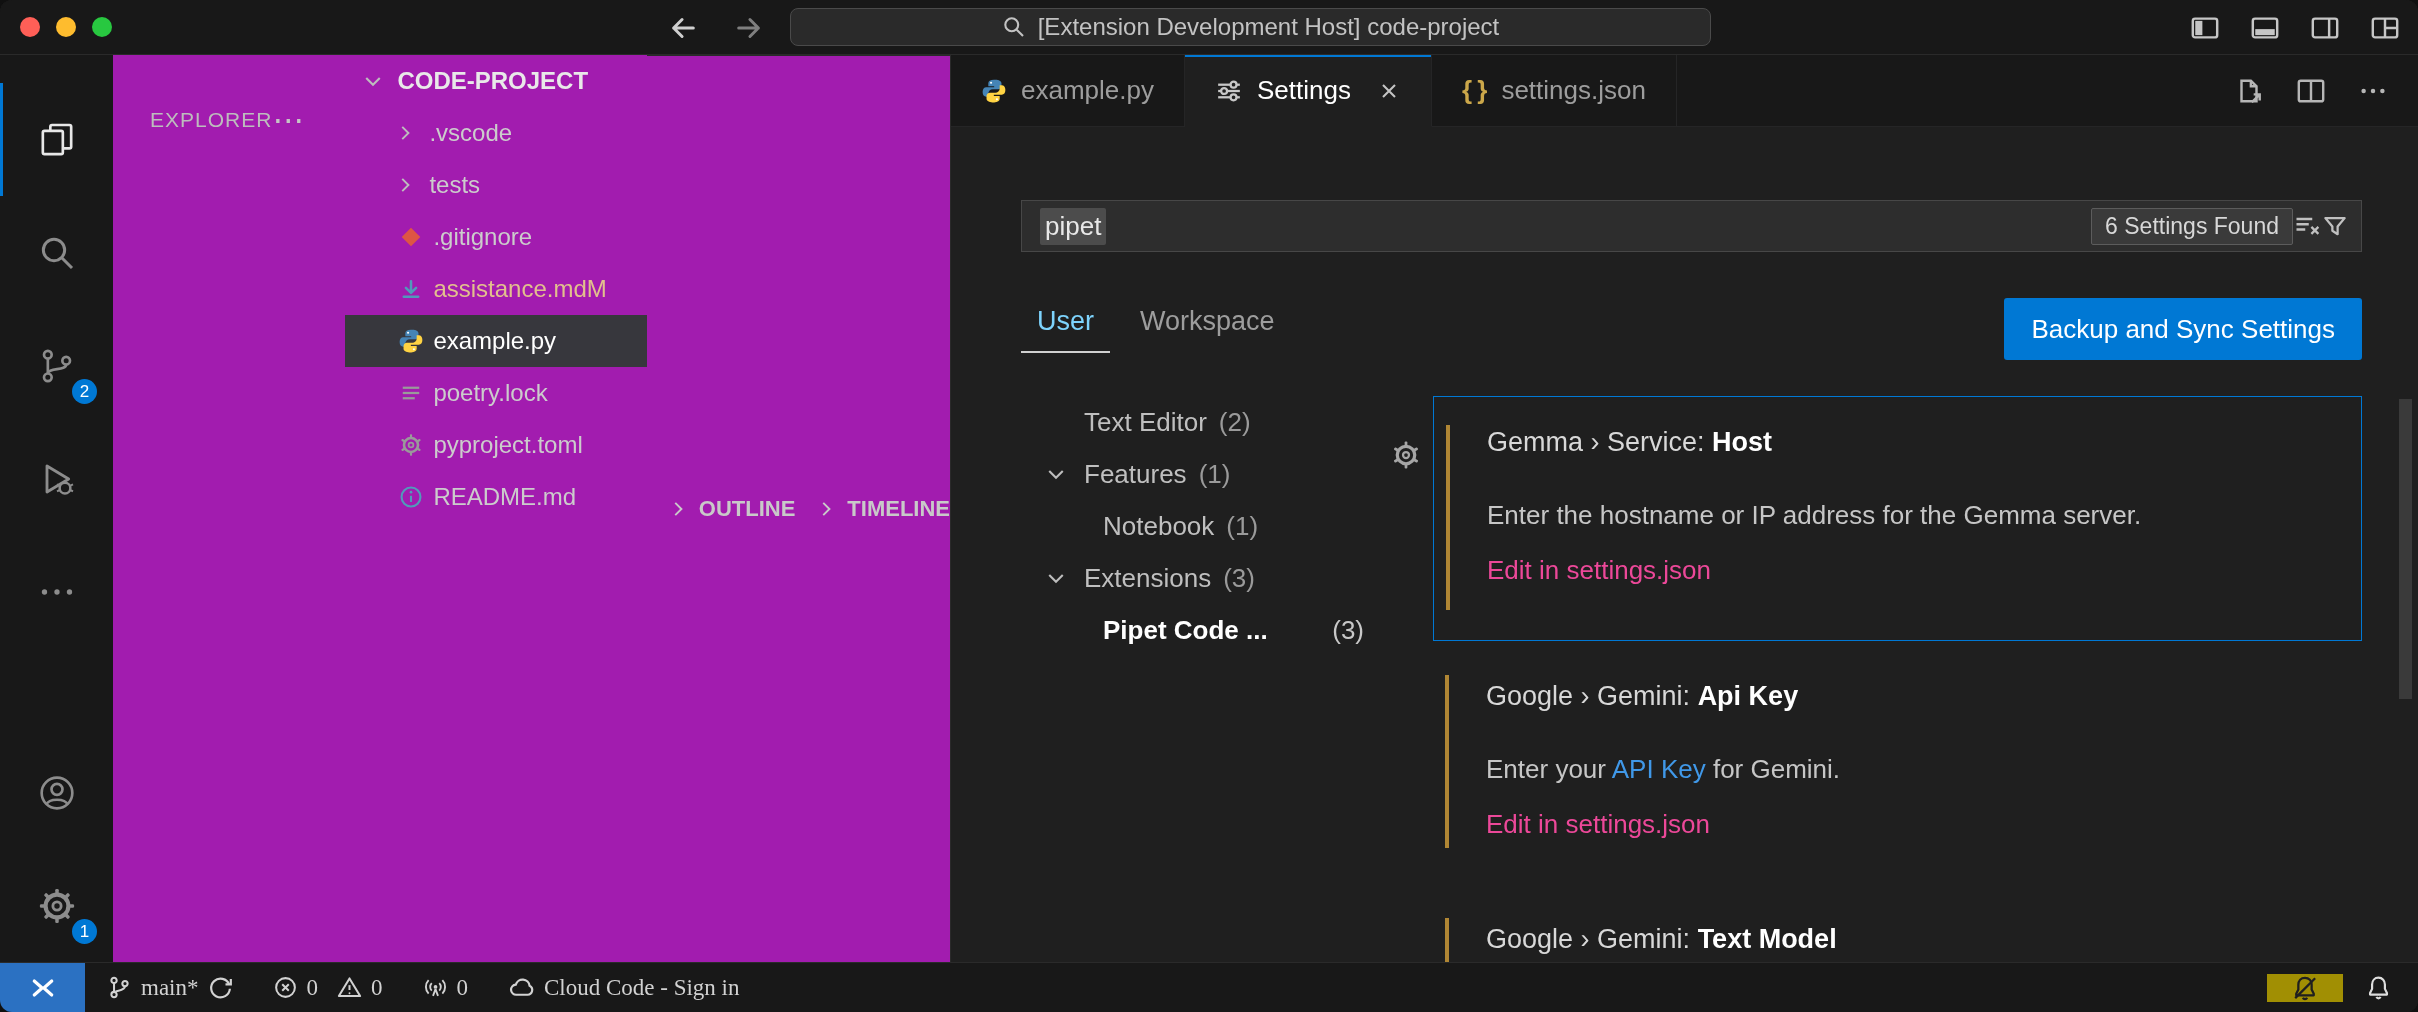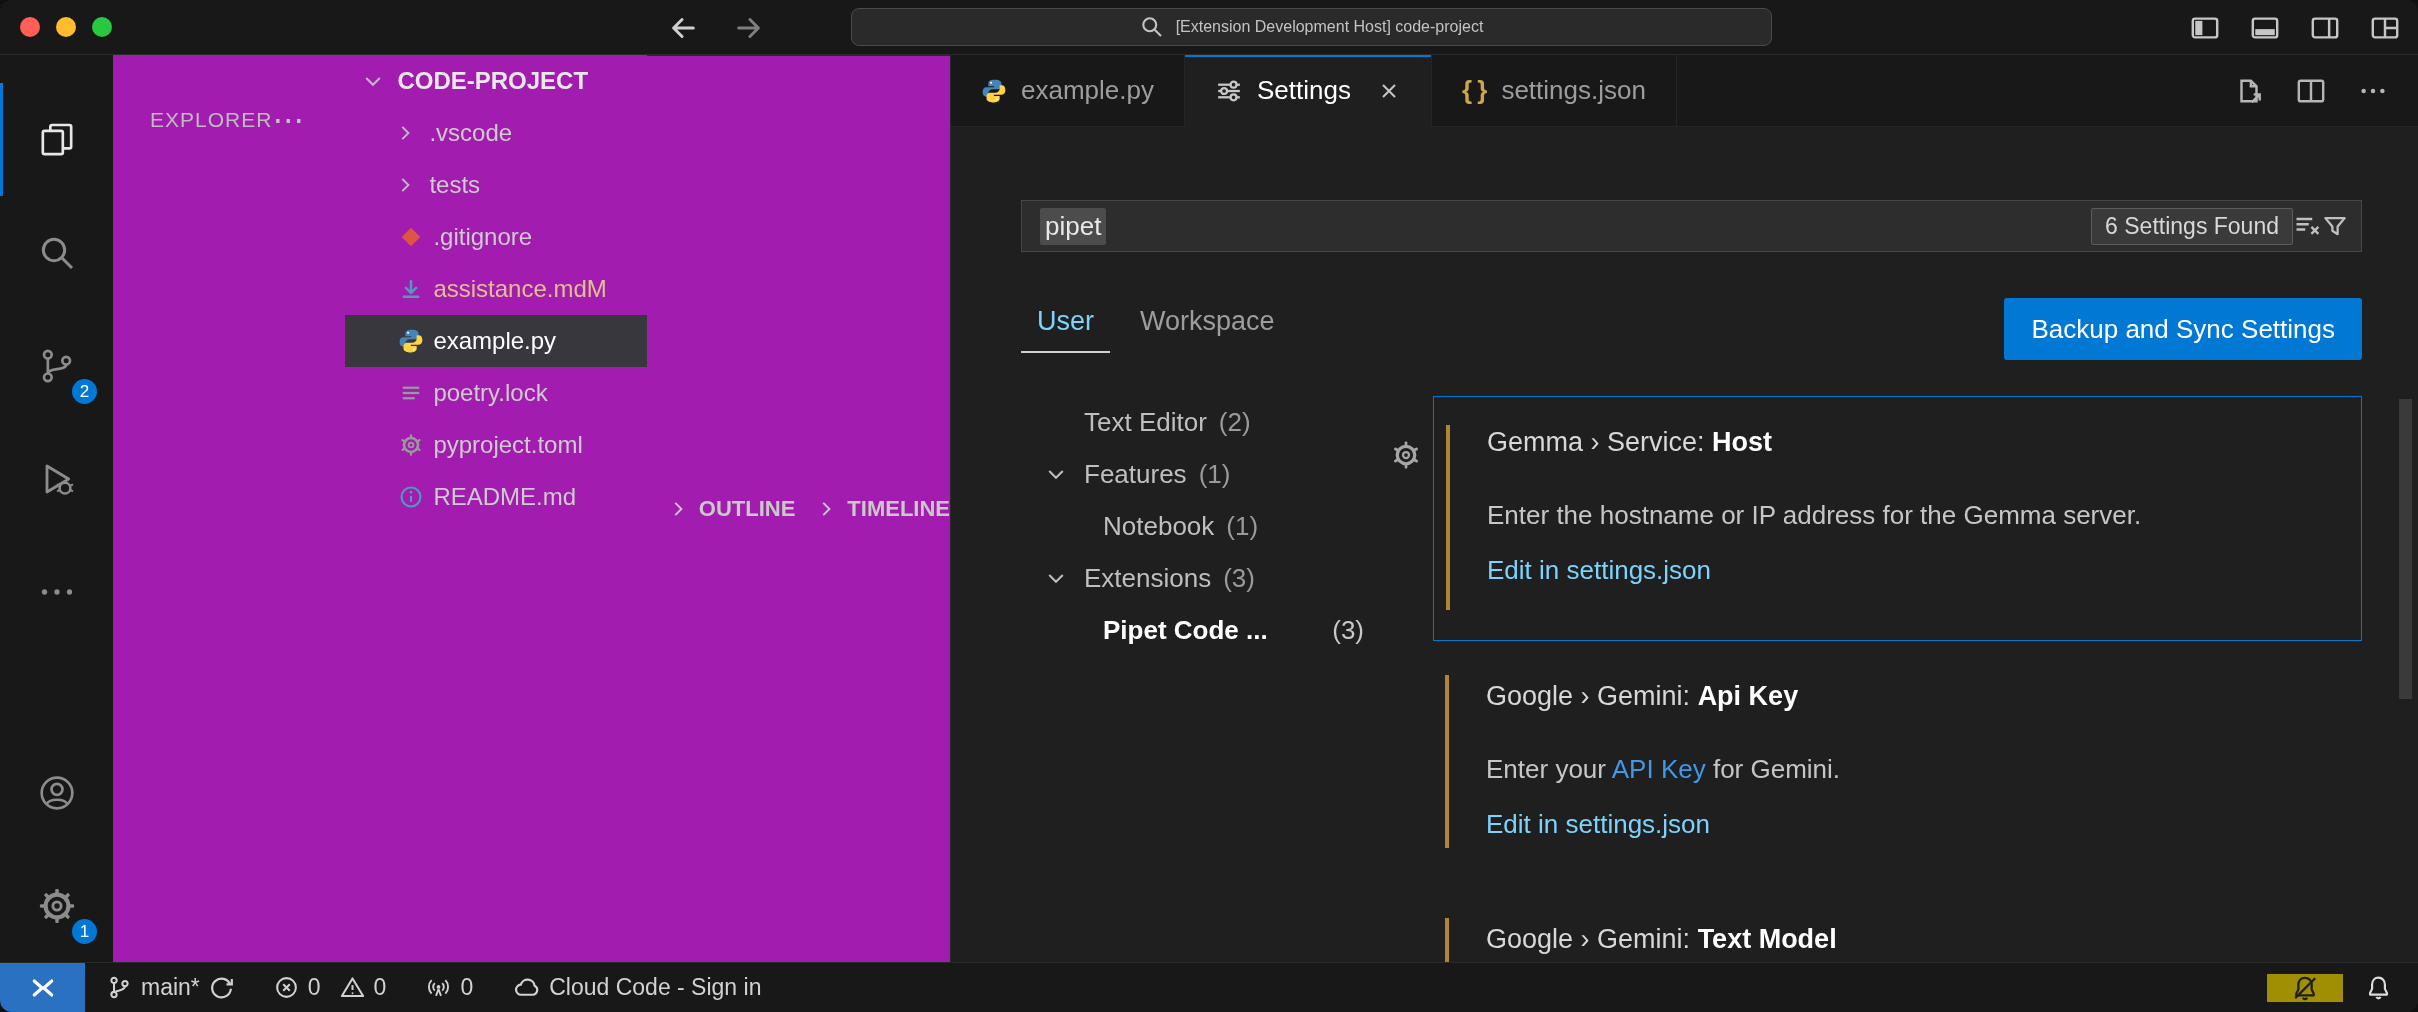--- a/index.html
+++ b/index.html
@@ -10,24 +10,24 @@
   .ic svg{ display:block; }
 
   
   .titlebar{ flex:0 0 55px; background:#181818; border-bottom:1px solid #2a2a2a;
              display:flex; align-items:center; position:relative; }
   .traffic{ display:flex; gap:16px; padding-left:20px; }
   .tl{ width:20px; height:20px; border-radius:50%; }
   .tl.red{ background:#ff5f57; } .tl.yellow{ background:#febc2e; } .tl.green{ background:#28c840; }
   .nav{ position:absolute; left:668px; top:0; height:55px; display:flex; align-items:center; gap:36px; }
   .nav .back{ color:#cfcfcf; } .nav .fwd{ color:#7f7f7f; }
-  .command-center{ position:absolute; left:851px; top:8px; width:921px; height:38px;
+  .command-center{ position:absolute; left:790px; top:8px; width:921px; height:38px;
       background:#2a2a2a; border:1px solid #4a4a4a; border-radius:8px;
       display:flex; align-items:center; justify-content:center; gap:12px;
-      color:#c3c3c3; font-size:16px; }
+      color:#c3c3c3; font-size:24px; }
   .layout-controls{ position:absolute; right:18px; top:0; height:55px; display:flex; align-items:center; gap:30px; color:#c6c6c6; }
 
   
   .main{ flex:1; display:flex; min-height:0; }
 
   
   .activitybar{ flex:0 0 113px; background:#181818; display:flex; flex-direction:column; padding-top:28px; }
   .act-item{ height:113px; display:flex; align-items:center; justify-content:center; position:relative; color:#8c8c8c; }
   .act-item.active{ color:#e7e7e7; box-shadow:inset 3px 0 0 #0078d4; }
   .act-badge{ position:absolute; right:16px; bottom:18px; min-width:25px; height:25px; border-radius:13px;
@@ -90,27 +90,27 @@
   .entry.focused{ border:1px solid #0078d4; padding:30px 0 54px 53px; }
   .entry + .entry{ margin-top:24px; }
   .modbar{ position:absolute; left:12px; width:4px; background:#b08634; }
   .entry.focused .modbar{ top:28px; bottom:30px; }
   .entry.m2 .modbar{ top:10px; bottom:12px; }
   .entry.m3 .modbar{ top:34px; bottom:0; }
   .entry.m3{ padding-top:40px; }
   .e-title{ font-size:27px; color:#d8d8d8; }
   .e-title b{ color:#ffffff; font-weight:700; }
   .e-desc{ margin-top:42px; font-size:26px; color:#c6c6c6; }
-  .e-link{ margin-top:24px; font-size:26px; color:#7dd3fc; }
+  .e-link{ margin-top:24px; font-size:26px; color:#ec4899; }
   .inline-link{ color:#4098e8; }
   .scroll-thumb{ position:absolute; right:6px; top:272px; width:13px; height:300px; background:#4d4d4d; opacity:.6; }
 
   
   .statusbar{ flex:0 0 50px; background:#181818; border-top:1px solid #2a2a2a;
-      display:flex; align-items:center; font-size:23px; color:#d2d2d2; }
+      display:flex; align-items:center; font-size:23px; color:#d2d2d2;font-family:Liberation Serif, serif; }
   .remote{ width:85px; align-self:stretch; background:#2b71c2; color:#fff;
       display:flex; align-items:center; justify-content:center; }
   .sb-group{ display:flex; align-items:center; gap:9px; margin-left:40px; }
   .sb-group.first{ margin-left:22px; }
   .sb-right{ margin-left:auto; display:flex; align-items:stretch; }
   .dnd{ width:76px; background:#a18f03; color:#1f1f1f; display:flex; align-items:center; justify-content:center; }
   .bell-item{ display:flex; align-items:center; padding:0 26px 0 22px; color:#dcdcdc; }
 </style>
 </head>
 <body>

